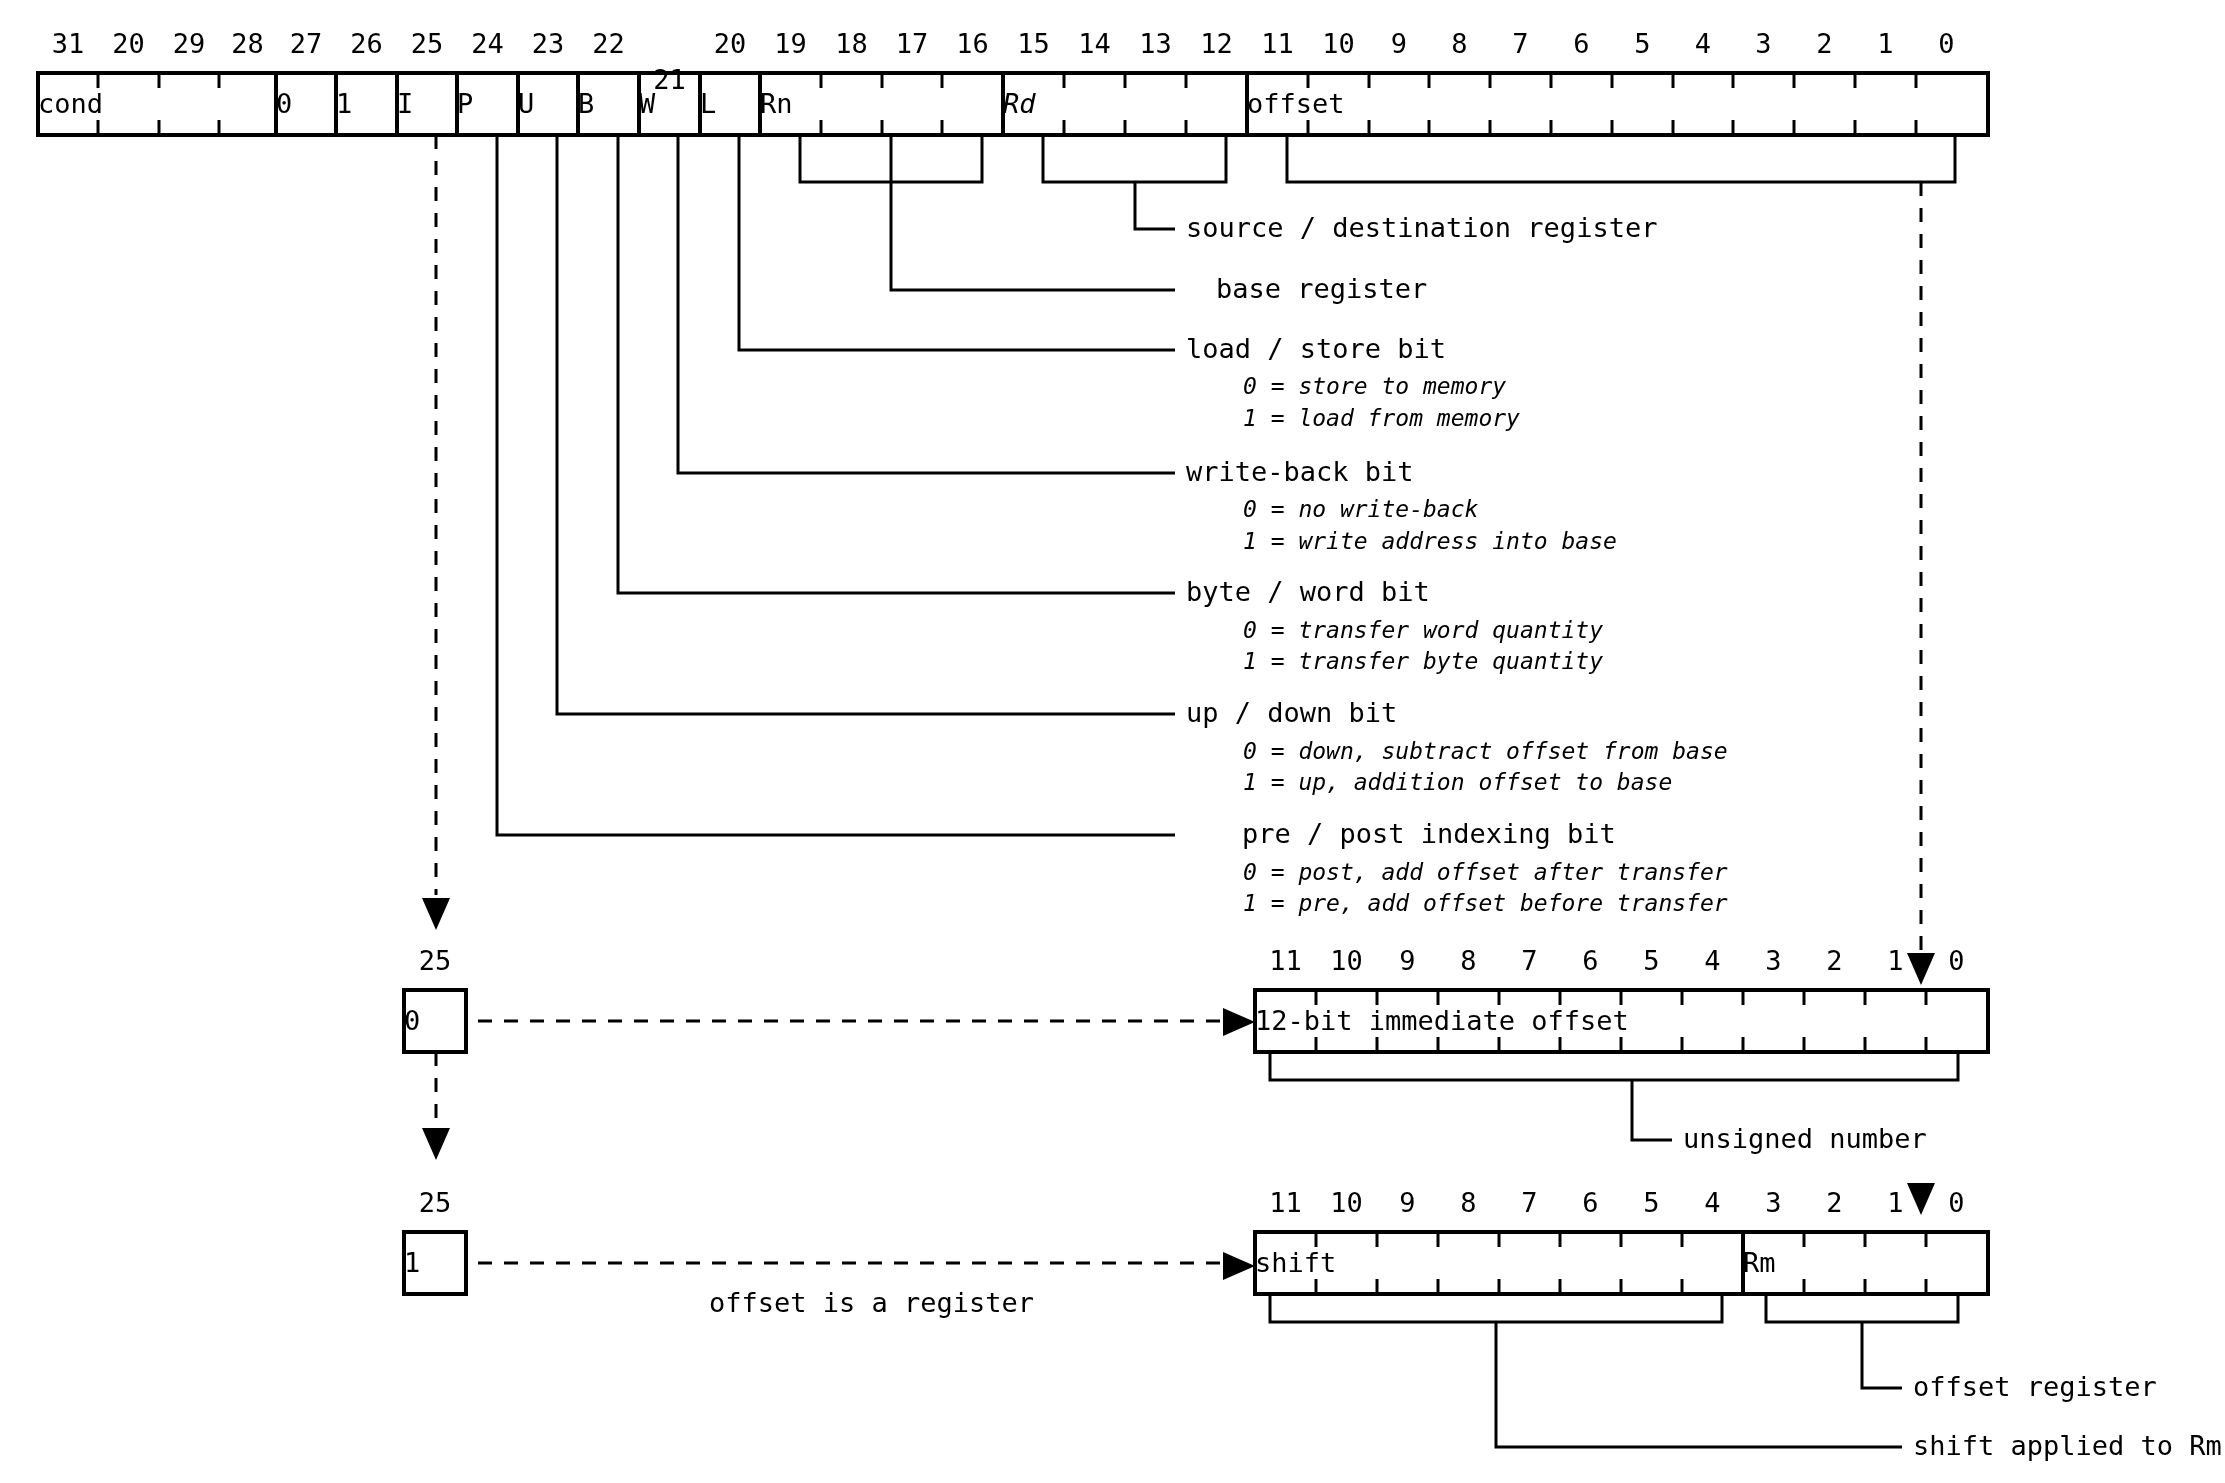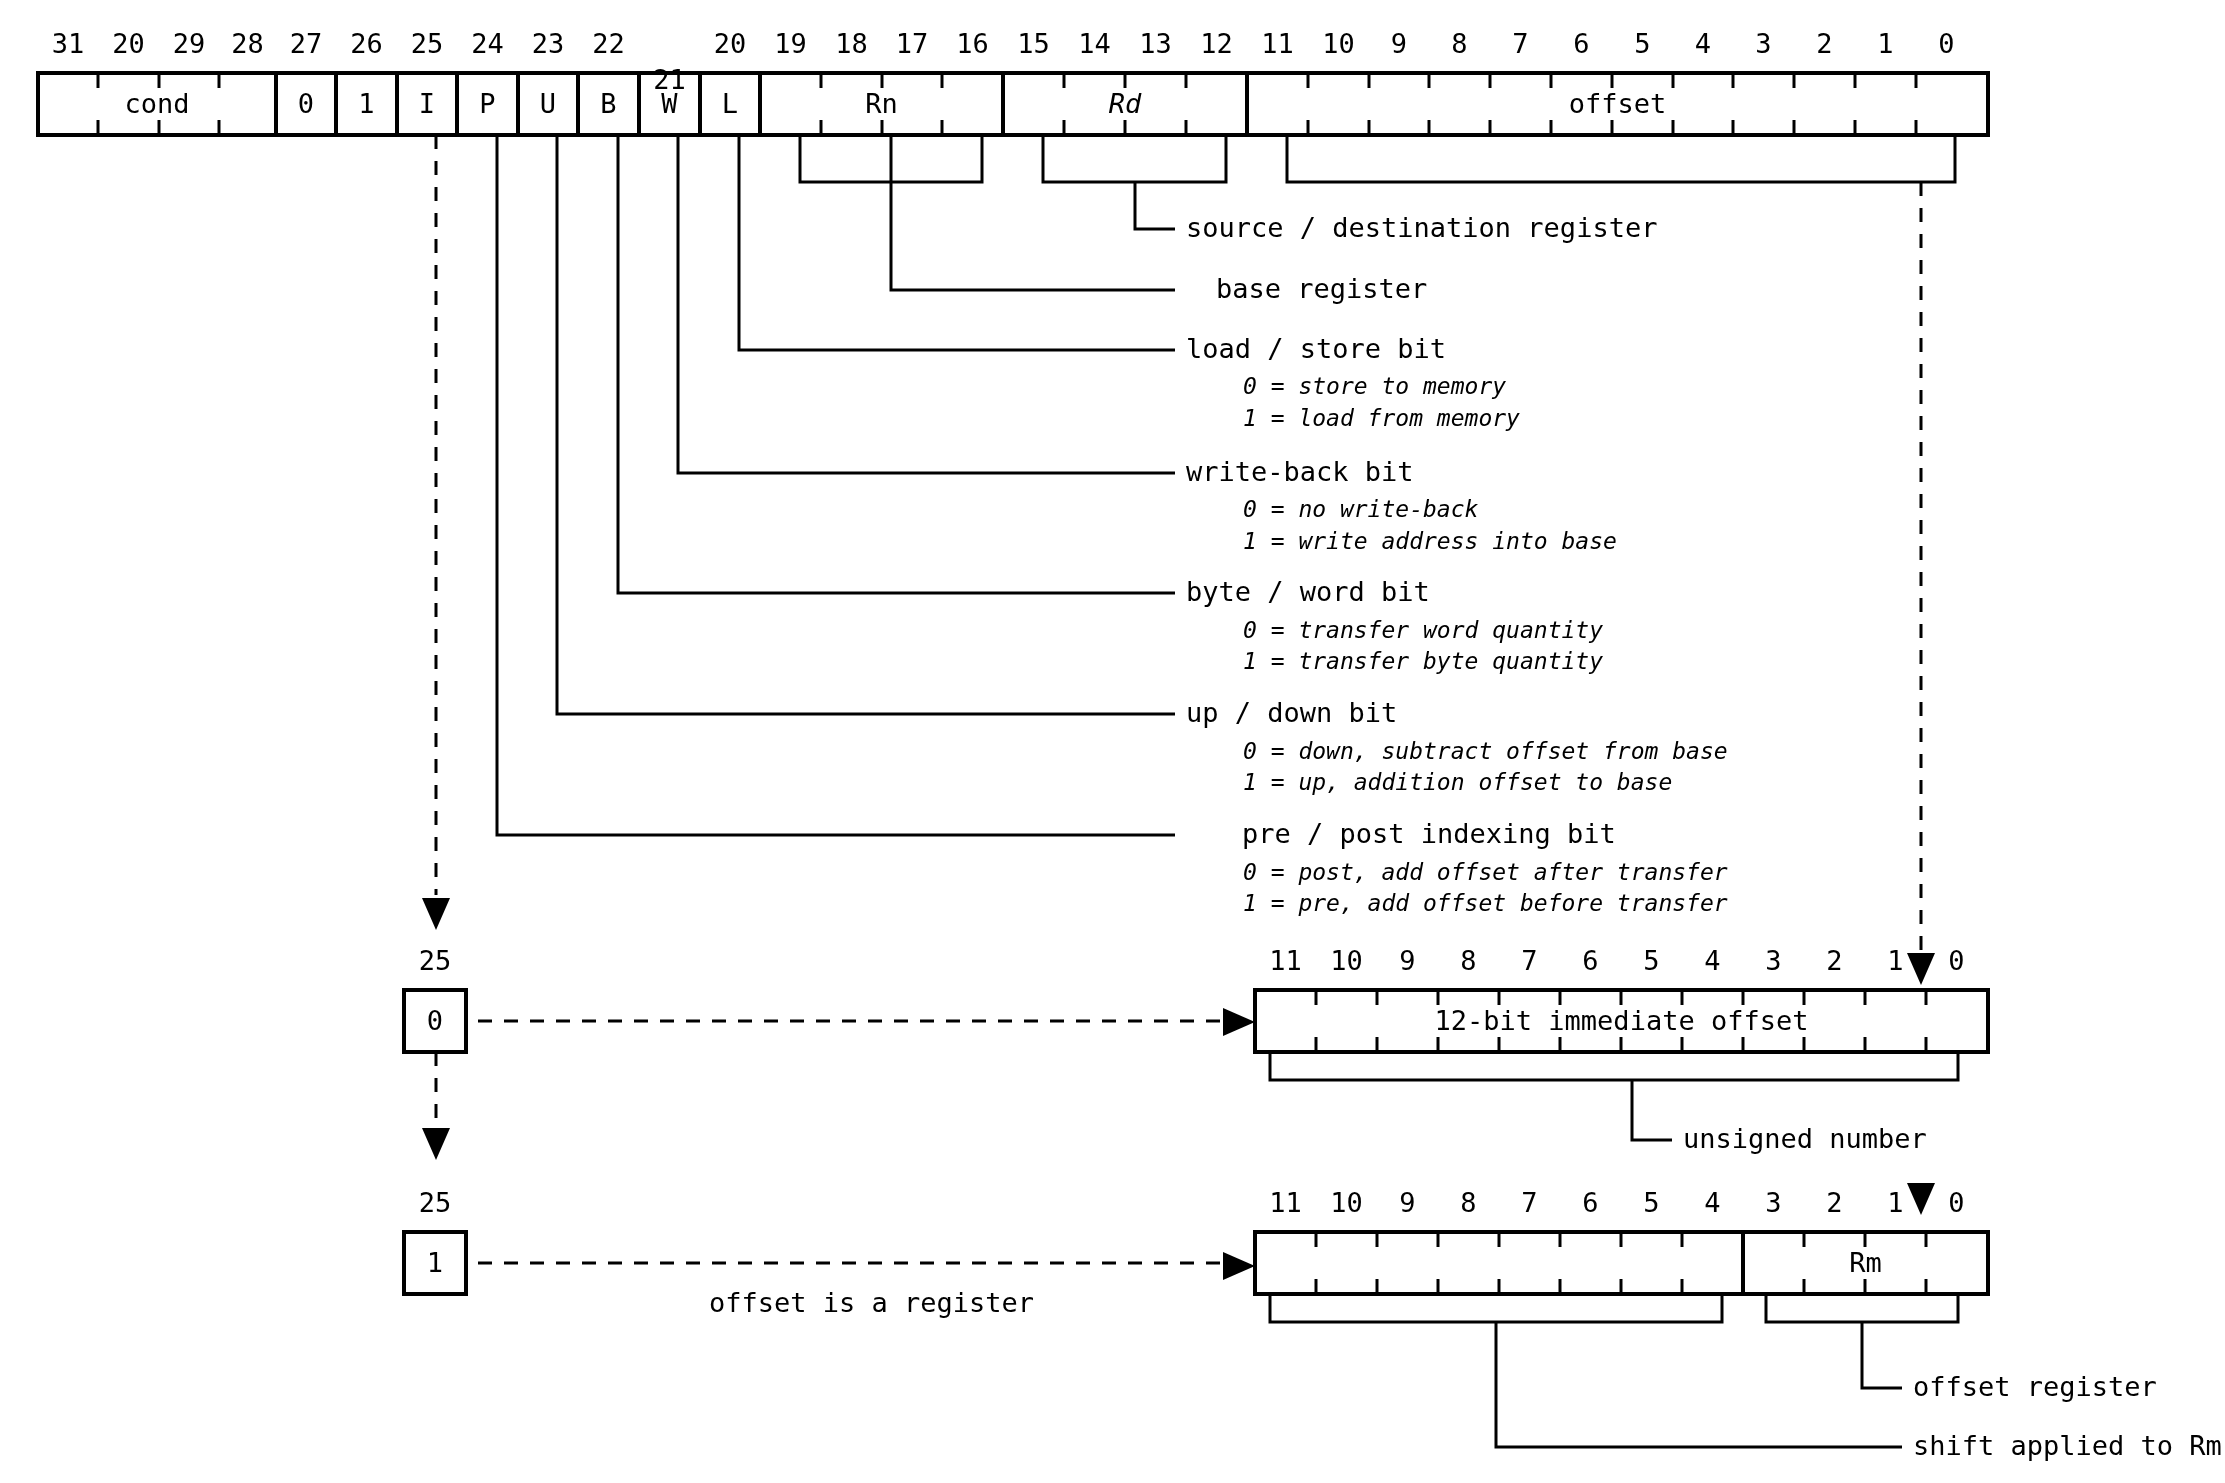--- a/index.html
+++ b/index.html
@@ -19,21 +19,21 @@
   }
   .bitnum {
     position: absolute;
     font-size: 27px;
     text-align: center;
     white-space: nowrap;
   }
   .fieldlabel {
     position: absolute;
     font-size: 27px;
-    text-align: center;
+    text-align: left;
     white-space: nowrap;
   }
   .anno {
     position: absolute;
     font-size: 27px;
     white-space: nowrap;
     text-align: center;
   }
   .sub {
     position: absolute;
@@ -322,18 +322,19 @@
   <div class="bitnum" style="left:1438px; top:1187px; width:61px;">8</div>
   <div class="bitnum" style="left:1499px; top:1187px; width:61px;">7</div>
   <div class="bitnum" style="left:1560px; top:1187px; width:61px;">6</div>
   <div class="bitnum" style="left:1621px; top:1187px; width:61px;">5</div>
   <div class="bitnum" style="left:1682px; top:1187px; width:61px;">4</div>
   <div class="bitnum" style="left:1743px; top:1187px; width:61px;">3</div>
   <div class="bitnum" style="left:1804px; top:1187px; width:61px;">2</div>
   <div class="bitnum" style="left:1865px; top:1187px; width:61px;">1</div>
   <div class="bitnum" style="left:1926px; top:1187px; width:61px;">0</div>
 
+  <div class="fieldlabel" style="left:1255px; top:1247px; width:488px;">shift</div>
   <div class="fieldlabel" style="left:1743px; top:1247px; width:245px;">Rm</div>
 
   <div class="anno" style="left:1913px; top:1371px;">offset register</div>
   <div class="anno" style="left:1913px; top:1430px;">shift applied to Rm</div>
 
 </div>
 
 </body></html>

